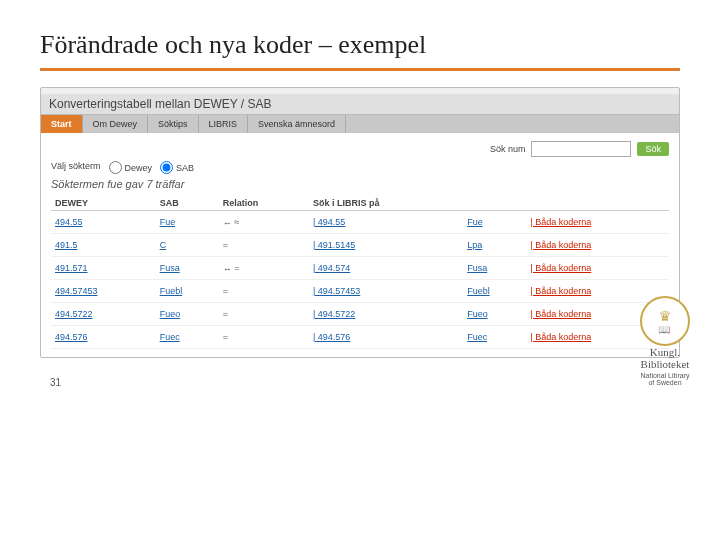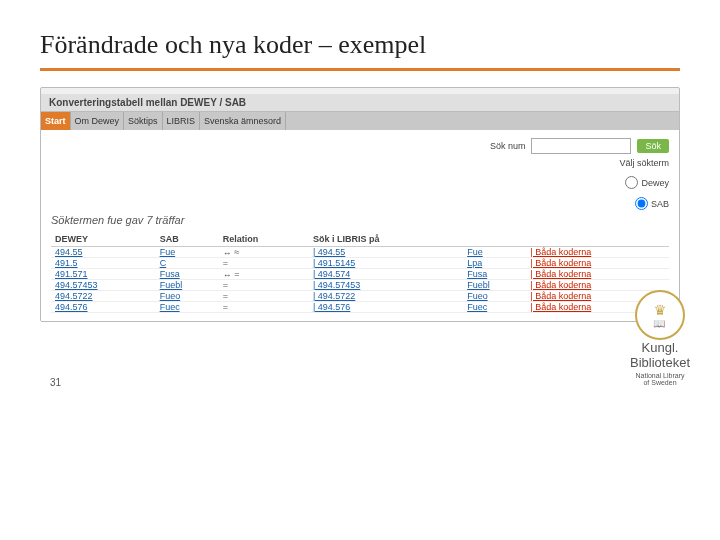--- a/index.html
+++ b/index.html
@@ -39,34 +39,33 @@
       border: 1px solid #bbb;
       background: #f0f0f0;
       border-radius: 2px;
       padding: 6px 0 0 0;
       position: relative;
     }
 
     .browser-titlebar {
       background: #e0e0e0;
       padding: 3px 8px;
-      font-size: 10px;
+      font-size: 12px;
       color: #444;
       border-bottom: 1px solid #bbb;
-      font-weight: bold;
     }
 
     .browser-nav {
       display: flex;
       background: #c8c8c8;
       padding: 0;
     }
 
     .nav-tab {
-      padding: 4px 4px;
+      padding: 4px 10px;
       font-size: 9px;
       color: #333;
       cursor: pointer;
       border-right: 1px solid #aaa;
     }
 
     .nav-tab.active {
       background: #e07b2a;
       color: #fff;
       font-weight: bold;
@@ -103,26 +102,25 @@
       color: #fff;
       border: none;
       padding: 2px 8px;
       font-size: 9px;
       cursor: pointer;
       border-radius: 2px;
     }
 
     .radio-row {
       display: flex;
-      align-items: flex-end;
+      align-items: flex-start;
       gap: 8px;
       margin-bottom: 4px;
       font-size: 9px;
       color: #444;
-      flex-direction: column;
     }
 
     .radio-option {
       display: flex;
       align-items: center;
       gap: 3px;
     }
 
     .result-text {
       font-size: 11px;
@@ -139,21 +137,21 @@
 
     .data-table th {
       text-align: left;
       color: #444;
       font-weight: bold;
       border-bottom: 1px solid #ccc;
       padding: 2px 4px;
     }
 
     .data-table td {
-      padding: 0 4px;
+      padding: 6px 4px;
       color: #333;
       border-bottom: 1px solid #eee;
       vertical-align: middle;
     }
 
     .link-blue {
       color: #1a5fa8;
       text-decoration: underline;
       cursor: pointer;
     }
@@ -191,24 +189,24 @@
       border-radius: 50%;
       border: 2px solid #c8a84b;
       display: flex;
       align-items: center;
       justify-content: center;
       background: #fff;
       position: relative;
     }
 
     .logo-inner-text {
-      font-size: 13px;
+      font-size: 11px;
       color: #555;
       text-align: center;
-      font-family: Liberation Sans, sans-serif;
+      font-family: Liberation Serif, serif;
     }
 
     .logo-subtitle {
       font-size: 7px;
       color: #555;
       text-align: center;
       margin-top: 2px;
     }
 
     .crown-symbol {

